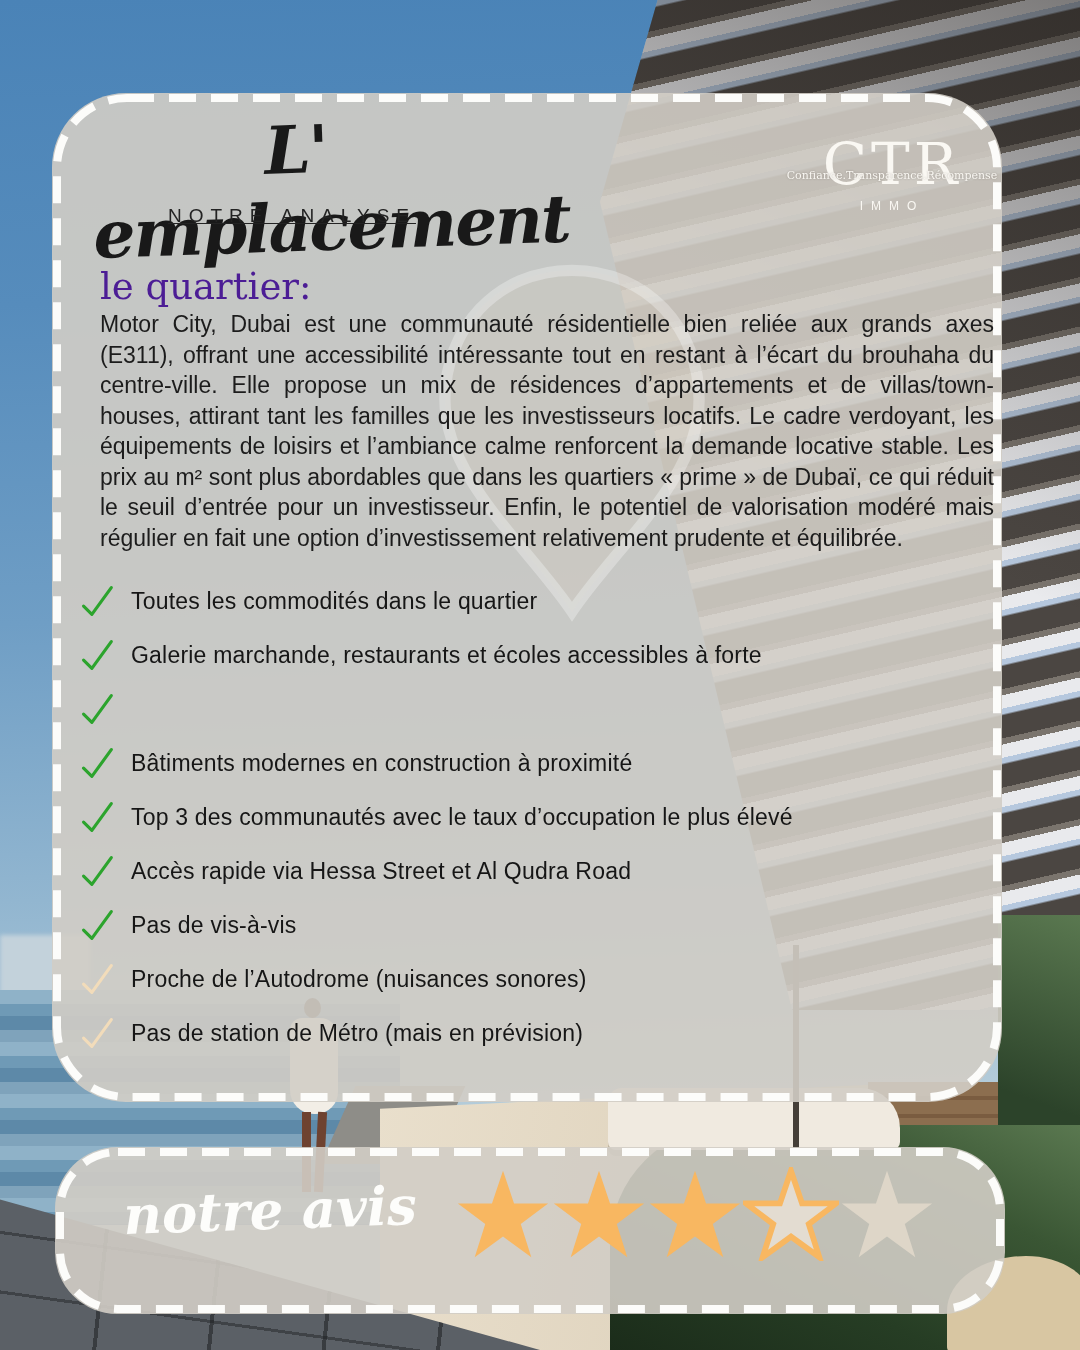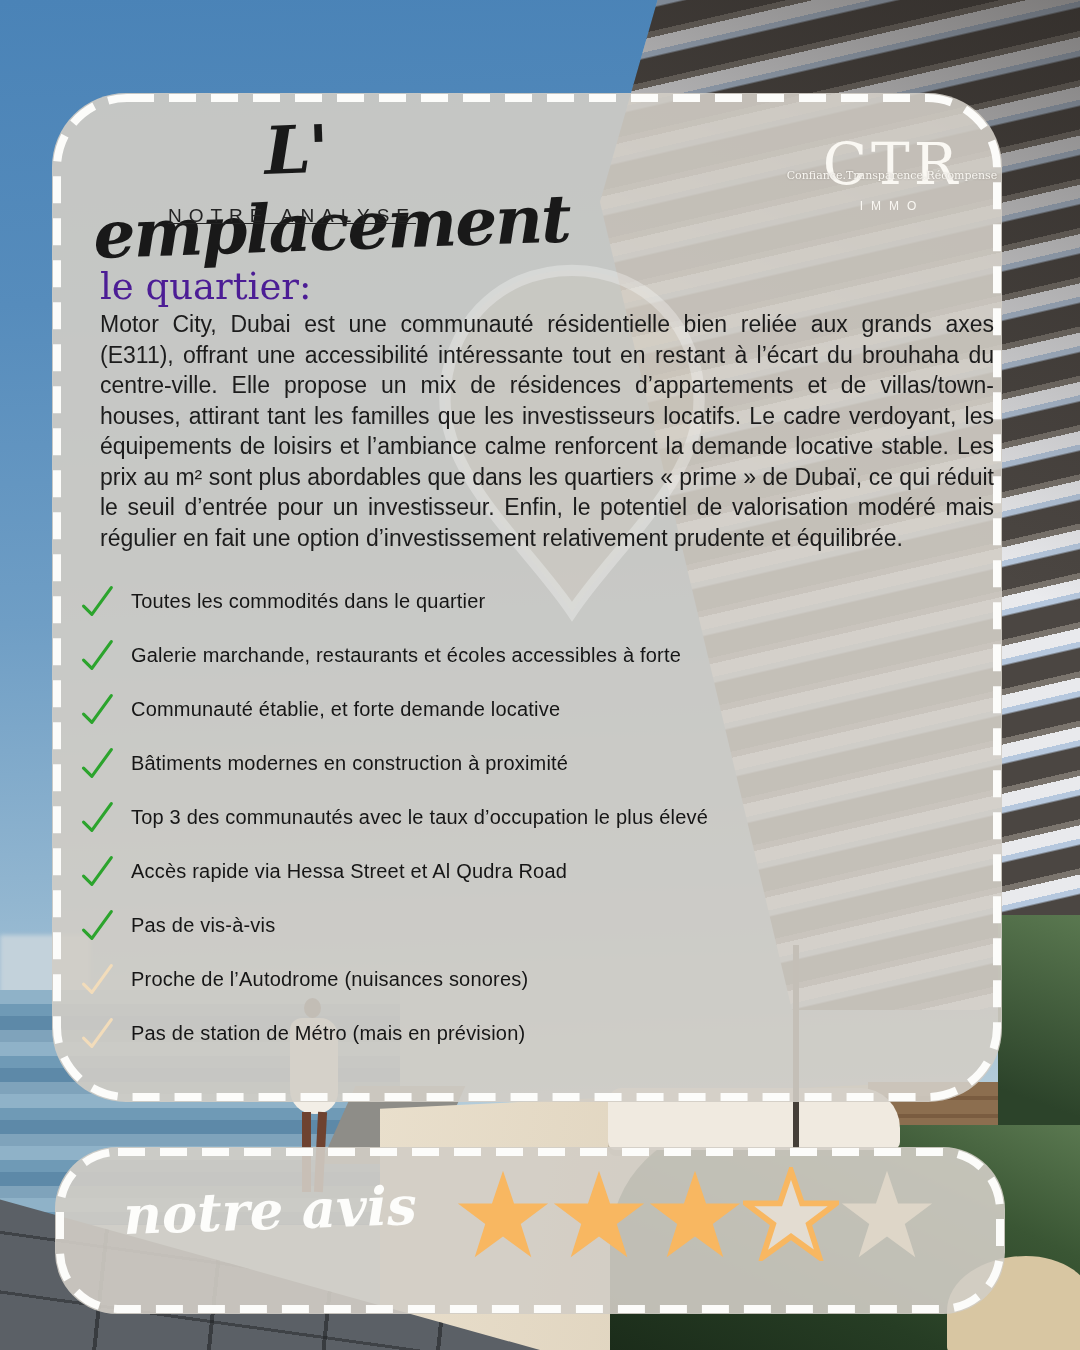--- a/index.html
+++ b/index.html
@@ -74,21 +74,21 @@
   .quartier-paragraph{position:absolute;left:48px;top:216px;width:894px;
     font-size:23px;line-height:30.5px;text-align:justify;color:#1c1c1c;}
 
   
   .checklist{position:absolute;left:26px;top:481px;width:920px;}
   .check-row{display:flex;align-items:center;height:54px;gap:16px;}
   .check{width:37px;height:37px;flex:0 0 37px;}
   .check polyline{fill:none;stroke-width:3.4;stroke-linecap:round;stroke-linejoin:round;stroke:#2ca42d;}
   .check.positive polyline{stroke:var(--check-positive,#2ca42d);}
   .check.caution polyline{stroke:var(--check-caution,#f2dcba);}
-  .check-label{font-size:20px;color:#161616;letter-spacing:.2px;white-space:nowrap;}
+  .check-label{font-size:23px;color:#161616;letter-spacing:.2px;white-space:nowrap;}
 
   
   .verdict-label{position:absolute;left:60px;top:32px;width:310px;text-align:center;
     font-family:"DejaVu Serif", serif;font-style:italic;font-weight:700;
     font-size:53px;color:#fdfdfb;transform:rotate(-2deg);}
   .stars{position:absolute;left:400px;top:20px;display:flex;}
   .star{width:96px;height:94px;}
   .star .sp{fill:#ccc;stroke:none;}
   .star.filled .sp{fill:var(--star-filled,#f8b761);}
   .star.outlined .sp{fill:var(--star-outline-fill,#e3dcd1);stroke:var(--star-filled,#f8b761);stroke-width:6;stroke-linejoin:miter;}
@@ -150,21 +150,20 @@
       <div class="check-row">
         <svg class="check positive" viewBox="0 0 40 40">
             <polyline points="6,25 15,34 36,5"></polyline>
           </svg>
         <span class="check-label">Galerie marchande, restaurants et écoles accessibles à forte</span>
       </div>
       <div class="check-row">
         <svg class="check positive" viewBox="0 0 40 40">
             <polyline points="6,25 15,34 36,5"></polyline>
           </svg>
-        <span class="check-label">Communauté établie, et forte demande locative</span>
       </div>
       <div class="check-row">
         <svg class="check positive" viewBox="0 0 40 40">
             <polyline points="6,25 15,34 36,5"></polyline>
           </svg>
         <span class="check-label">Bâtiments modernes en construction à proximité</span>
       </div>
       <div class="check-row">
         <svg class="check positive" viewBox="0 0 40 40">
             <polyline points="6,25 15,34 36,5"></polyline>

